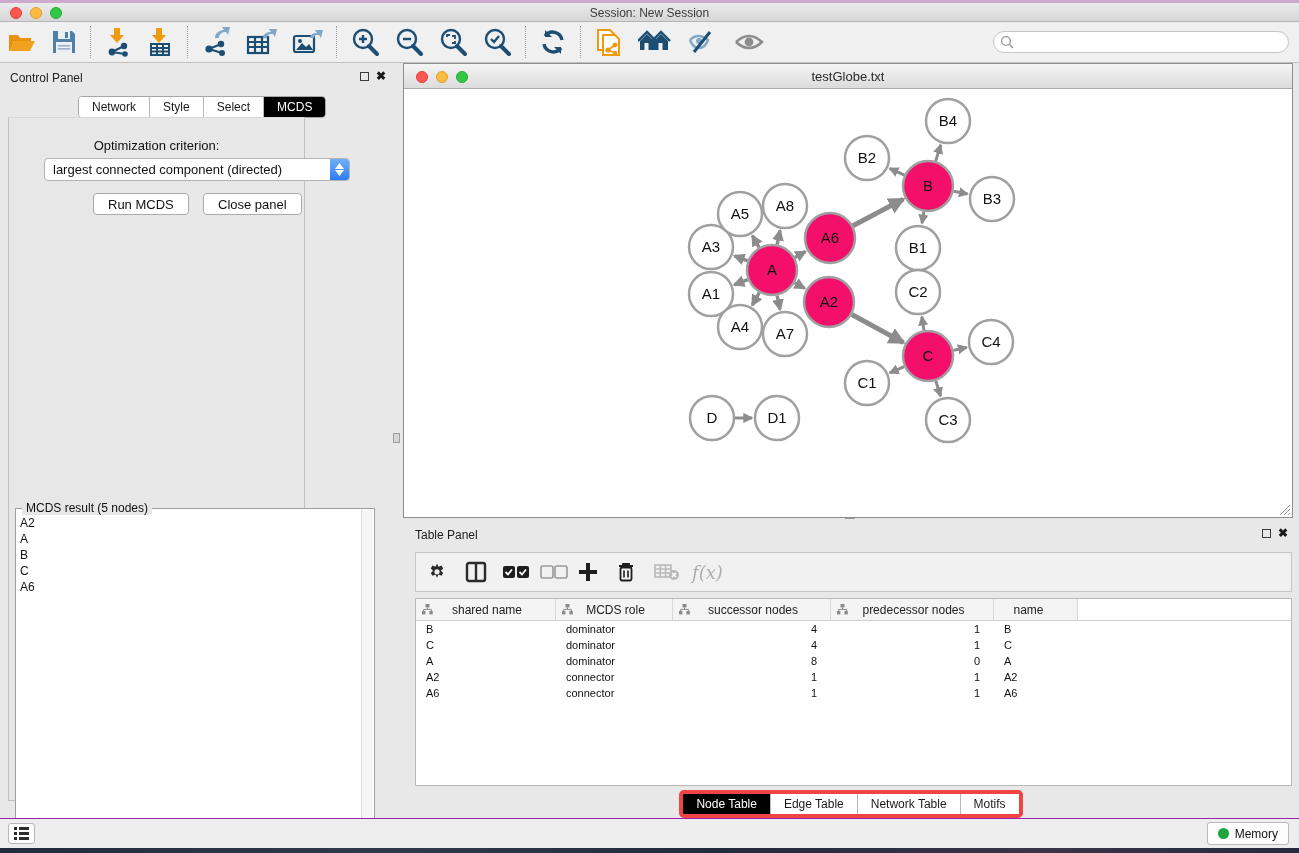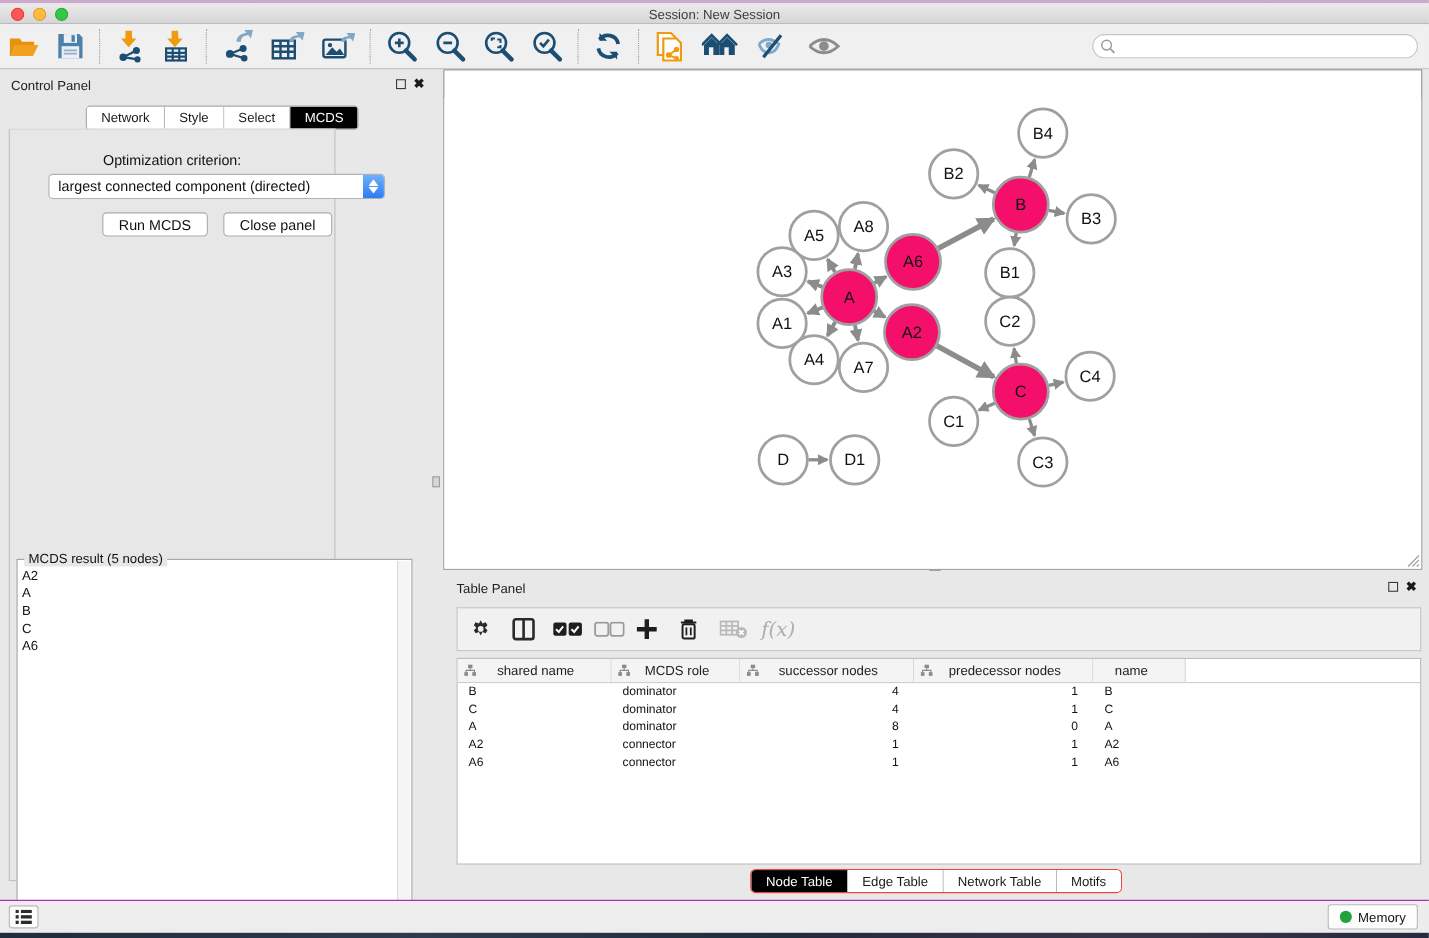--- a/index.html
+++ b/index.html
@@ -92,21 +92,21 @@
   .tp-table { position:absolute; left:12px; top:78px; width:877px; height:188px;
     background:#FFFFFF; border:1px solid #B9B9B9; overflow:hidden; }
   .thead { display:flex; height:22px; border-bottom:1px solid #CFCFCF; }
   .th { background:#F4F4F4; border-right:1px solid #D8D8D8; display:flex; align-items:center;
     font-size:12px; color:#222; cursor:pointer; }
   .th .th-label { flex:1; text-align:center; padding-right:14px; }
   .th svg { margin-left:6px; }
   .trow { display:flex; height:16px; align-items:center; }
   .td { font-size:11px; color:#111; white-space:nowrap; overflow:hidden; }
   .tp-tabs { position:absolute; left:0; right:0; top:270px; display:flex; justify-content:center; }
-  .tp-tabs-group { display:flex; border:1px solid #ef4444; border-radius:5px; overflow:hidden; background:#FFF; }
+  .tp-tabs-group { display:flex; border:4px solid #ef4444; border-radius:5px; overflow:hidden; background:#FFF; }
 
   
   .statusbar { position:absolute; left:0; top:818px; width:1299px; height:30px;
     background:#EDEDED; border-top:1px solid #a21caf; }
   .list-btn { position:absolute; left:8px; top:4px; width:27px; height:21px; background:#FCFCFC;
     border:1px solid #B9B9B9; border-radius:3px; display:flex; align-items:center; justify-content:center; cursor:pointer; }
   .memory-btn { position:absolute; right:10px; top:3px; height:23px; background:#FDFDFD;
     border:1px solid #B9B9B9; border-radius:3px; display:flex; align-items:center; gap:6px;
     padding:0 10px; font-size:12px; color:#111; cursor:pointer; }
   .mem-dot { width:11px; height:11px; border-radius:50%; background:#1FA33C; }
@@ -305,20 +305,28 @@
         </div>
       <div class="v-scroll"></div>
     </div>
   </div>
 </div>
 
 <div class="grip-v"></div>
 <div class="grip-h"></div>
 
 <div class="net-window">
+  <div class="net-titlebar">
+    <div class="traffic">
+      <span class="tl red"></span>
+      <span class="tl yellow"></span>
+      <span class="tl green"></span>
+    </div>
+    <div class="net-title">testGlobe.txt</div>
+  </div>
   <svg class="net-canvas" width="888" height="428" viewBox="0 0 888 428">
     <defs>
       <marker id="arrow" viewBox="0 0 10 10" refX="8.5" refY="5" markerWidth="3.4" markerHeight="3.4" orient="auto-start-reverse">
         <path d="M0 0 L10 5 L0 10 z" fill="#8C8C8C"></path>
       </marker>
     </defs>
     <g id="edges-layer">
         <line x1="355.1003876027223" y1="158.42567830476406" x2="348.40347345892087" y2="146.70607855311147" stroke="#8C8C8C" stroke-width="3.5" marker-end="url(#arrow)"></line>
         <line x1="373.1755580315427" y1="155.52032969086662" x2="376.0235018927474" y2="141.49968298955133" stroke="#8C8C8C" stroke-width="3.5" marker-end="url(#arrow)"></line>
         <line x1="343.67187055376144" y1="171.82709873338544" x2="330.3924321598448" y2="166.82009737174477" stroke="#8C8C8C" stroke-width="3.5" marker-end="url(#arrow)"></line>

